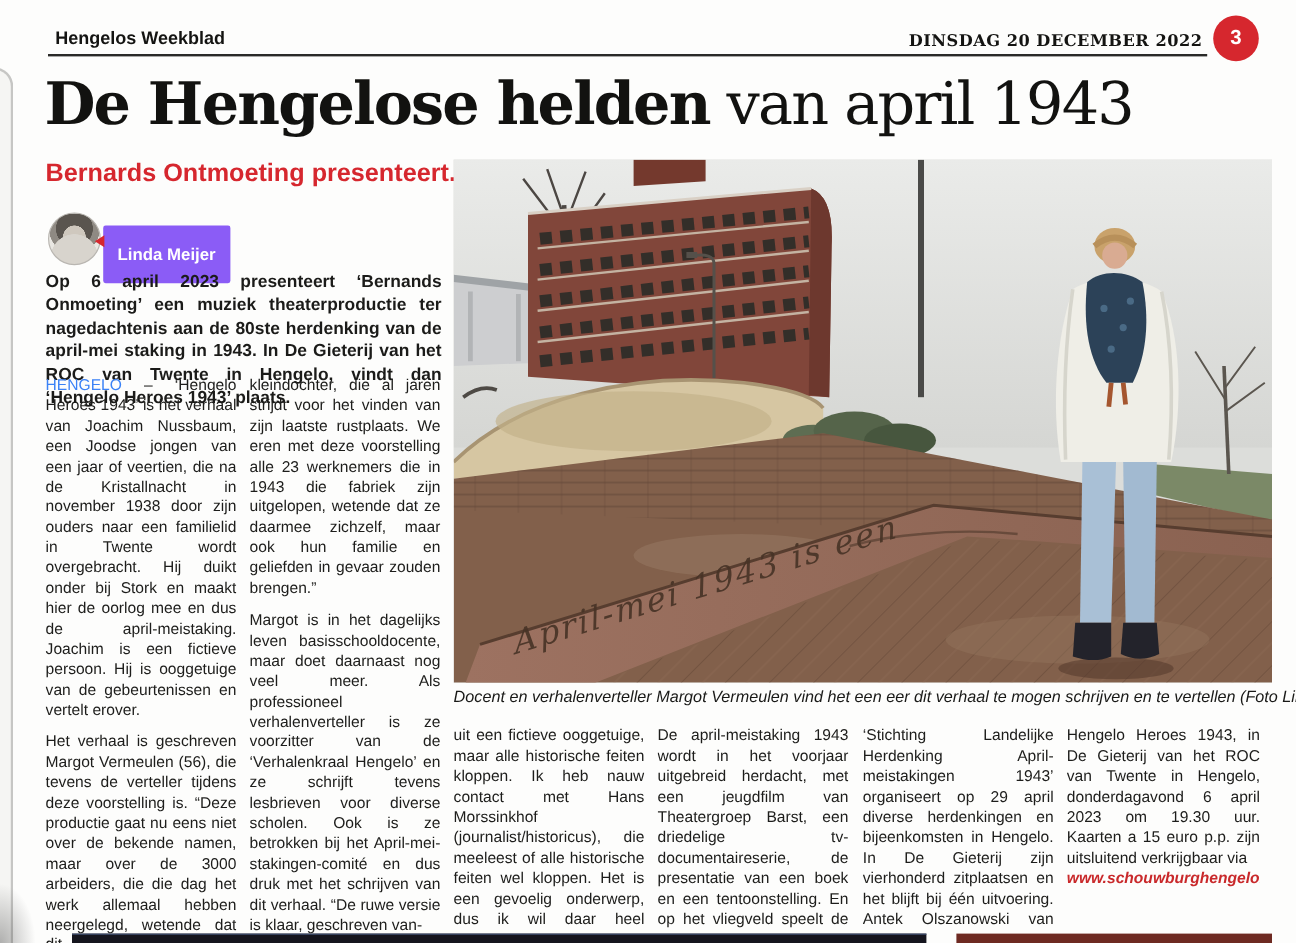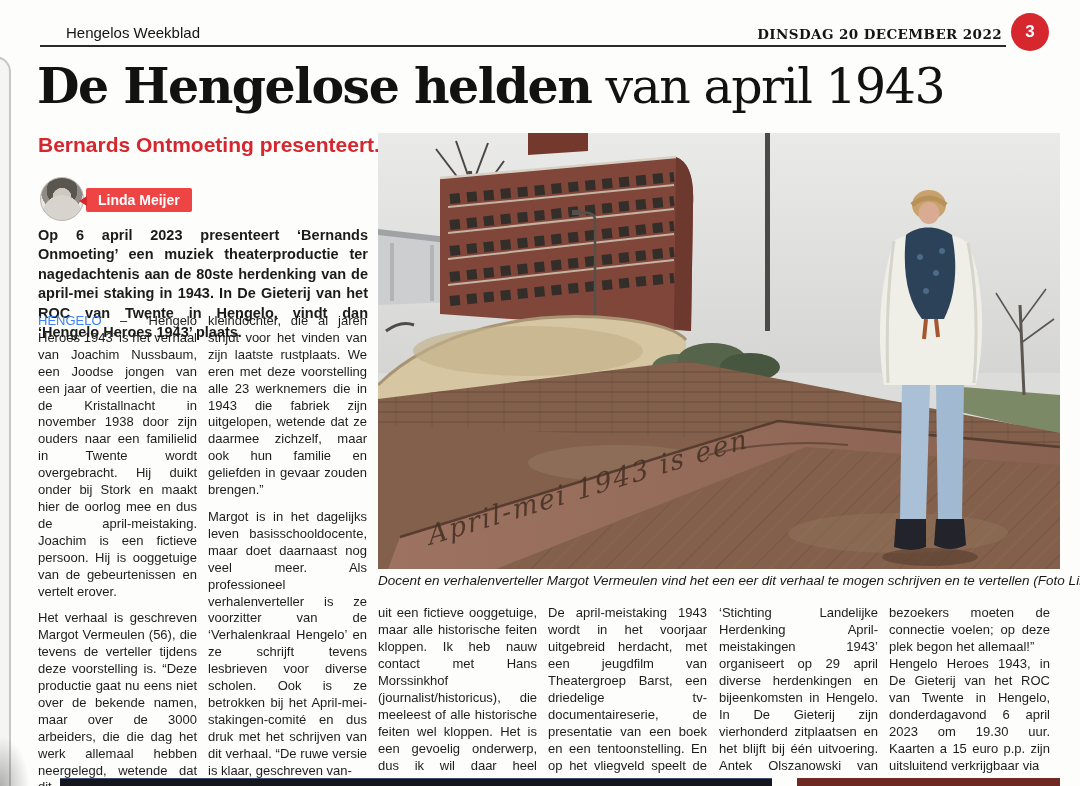--- a/index.html
+++ b/index.html
@@ -7,21 +7,21 @@
         font-family:"Liberation Sans",sans-serif;color:#1d1d1b;}
 
   
   .page-edge{position:absolute;left:-9px;top:56px;width:18px;height:740px;
              border-top:2px solid #c6c6c4;border-right:2px solid #c6c6c4;
              border-top-right-radius:16px;background:#f5f5f3;}
   .corner-shadow{position:absolute;left:0;bottom:0;width:30px;height:50px;
              background:radial-gradient(ellipse at 0% 100%,rgba(70,70,70,.4),transparent 70%);}
 
   
-  .masthead{position:absolute;left:46px;top:24px;font-size:15px;font-weight:400;color:#141412;margin-left:20px;}
+  .masthead{position:absolute;left:46px;top:24px;font-size:15px;font-weight:700;color:#141412;}
   .issue-date{position:absolute;right:78px;top:26px;font-family:"DejaVu Serif",serif;
               font-size:13.5px;font-weight:700;letter-spacing:.4px;color:#141412;}
   .header-rule{position:absolute;left:40px;top:45px;width:966px;height:2px;background:#2a2a28;}
   .page-badge{position:absolute;left:1011px;top:13px;width:38px;height:38px;border-radius:50%;
               background:#d6272e;color:#fff;font-size:17px;font-weight:700;
               display:flex;align-items:center;justify-content:center;}
 
   
   .headline{position:absolute;left:37px;top:57px;font-family:"DejaVu Serif",serif;
             font-size:49px;letter-spacing:-1.5px;white-space:nowrap;color:#121210;}
@@ -29,22 +29,22 @@
   .headline .hl-reg{font-weight:400;text-align:right;}
 
   
   .kicker{position:absolute;left:38px;top:133px;font-size:21px;font-weight:700;color:#d6272e;}
   .avatar{position:absolute;left:40px;top:177px;width:42px;height:42px;border-radius:50%;
           overflow:hidden;border:1px solid #b9b6b1;
           background:
            radial-gradient(circle at 50% 88%, #d8d4cd 0 46%, transparent 47%),
            radial-gradient(circle at 50% 46%, #cfc8be 0 30%, transparent 31%),
            radial-gradient(circle at 50% 30%, #5a554f 0 42%, #8f8a83 43% 58%, #e9e7e2 59%);}
-  .author-badge{position:absolute;left:86px;top:188px;height:24px;padding:0 12px;
-          background:#ef4444;color:#fff;font-size:14px;font-weight:700;
+  .author-badge{position:absolute;left:86px;top:188px;height:24px;padding:12px 12px;
+          background:#8b5cf6;color:#fff;font-size:14px;font-weight:700;
           display:flex;align-items:center;border-radius:2px;}
   .author-badge::before{content:"";position:absolute;left:-7px;top:8px;width:0;height:0;
           border-top:5px solid transparent;border-bottom:5px solid transparent;
           border-right:8px solid #d6272e;}
 
   
   .intro{position:absolute;left:38px;top:226px;width:330px;font-size:14.5px;line-height:19.4px;
          font-weight:700;text-align:justify;color:#1b1b19;}
 
   
@@ -232,21 +232,20 @@
   <div class="colB col3">
     <p>uit een fictieve ooggetuige, maar alle historische feiten kloppen. Ik heb nauw contact met Hans Morssinkhof (journalist/historicus), die meeleest of alle historische feiten wel kloppen. Het is een gevoelig onderwerp, dus ik wil daar heel zorgvuldig mee omgaan.”</p>
   </div>
   <div class="colB col4">
     <p>De april-meistaking 1943 wordt in het voorjaar uitgebreid herdacht, met een jeugdfilm van Theatergroep Barst, een driedelige tv-documentaireserie, de presentatie van een boek en een tentoonstelling. En op het vliegveld speelt de grote theaterproductie ‘Vergeten Twentse Lente’ van Hanna Versteege.</p>
   </div>
   <div class="colB col5">
     <p>‘Stichting Landelijke Herdenking April-meistakingen 1943’ organiseert op 29 april diverse herdenkingen en bijeenkomsten in Hengelo. In De Gieterij zijn vierhonderd zitplaatsen en het blijft bij één uitvoering. Antek Olszanowski van Stichting Bernhards Ontmoeting: “We wilden per se hiernaartoe. De</p>
   </div>
   <div class="colB col6">
-    <p>bezoekers moeten de connectie voelen; op deze plek begon het allemaal!”</p>
     <p>Hengelo Heroes 1943, in De Gieterij van het ROC van Twente in Hengelo, donderdagavond 6 april 2023 om 19.30 uur. Kaarten a 15 euro p.p. zijn uitsluitend verkrijgbaar via</p>
     <a href="#" class="weblink">www.schouwburghengelo.nl</a>
   </div>
 
   <div class="bar-left"></div>
   <div class="bar-right"></div>
 
 </div>
 
 </body></html>

